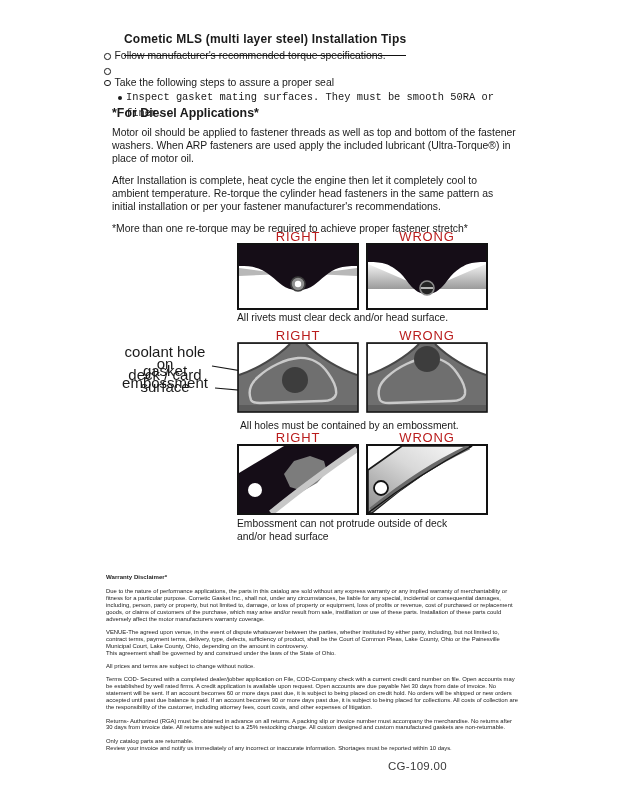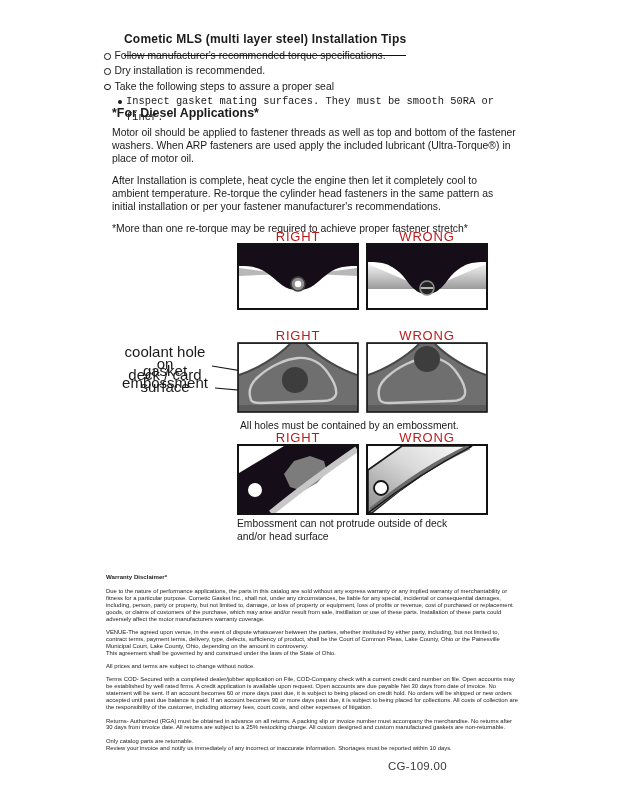--- a/index.html
+++ b/index.html
@@ -56,21 +56,20 @@
 
   <h1 class="title">Cometic MLS (multi layer steel) Installation Tips</h1>
 
   <ul class="tips">
     <li>
       <span class="b-circ"></span>
       <span>Follow manufacturer's recommended torque specifications.</span>
     </li>
     <li>
       <span class="b-circ"></span>
-      <span>Dry installation is recommended.</span>
     </li>
     <li>
       <span class="b-circ"></span>
       <span>Take the following steps to assure a proper seal</span>
     </li>
     <li class="sub">
       <span class="b-dot"></span>
       <span>Inspect gasket mating surfaces.  They must be smooth 50RA or finer.</span>
     </li>
   </ul>
@@ -107,20 +106,21 @@
       <rect x="1" y="1" width="120" height="65" fill="#ffffff"></rect>
       <polygon points="2,21 60,46 2,46" fill="url(#gw1)"></polygon>
       <polygon points="120,21 62,46 120,46" fill="url(#gw1)"></polygon>
       <rect x="2" y="46" width="118" height="19" fill="#ffffff"></rect>
       <path d="M2,2 H120 V19 C104,19 99,21 89,29 C81,35 76,51 61,51 C46,51 41,35 33,29 C23,21 18,19 2,19 Z" fill="#150d17"></path>
       <circle cx="61" cy="45" r="7" fill="#242424" stroke="#8d8d8d" stroke-width="1.6"></circle>
       <path d="M55,45 h12" stroke="#b5b5b5" stroke-width="2"></path>
       <rect x="1" y="1" width="120" height="65" fill="none" stroke="#121212" stroke-width="2"></rect>
     </svg>
   </div>
+  <div class="caption" style="left:237px;top:312px;">All rivets must clear deck and/or head surface.</div>
 
   <div class="dg-label" style="left:237px;top:328px;">RIGHT</div>
   <div class="dg-label" style="left:366px;top:328px;">WRONG</div>
 
   <div class="side-label" style="left:118px;top:346px;width:94px;">
     <div>coolant hole on</div>
     <div>deck / card surface</div>
   </div>
   <div class="side-label" style="left:118px;top:365px;width:94px;">
     <div>gasket embossment</div>

